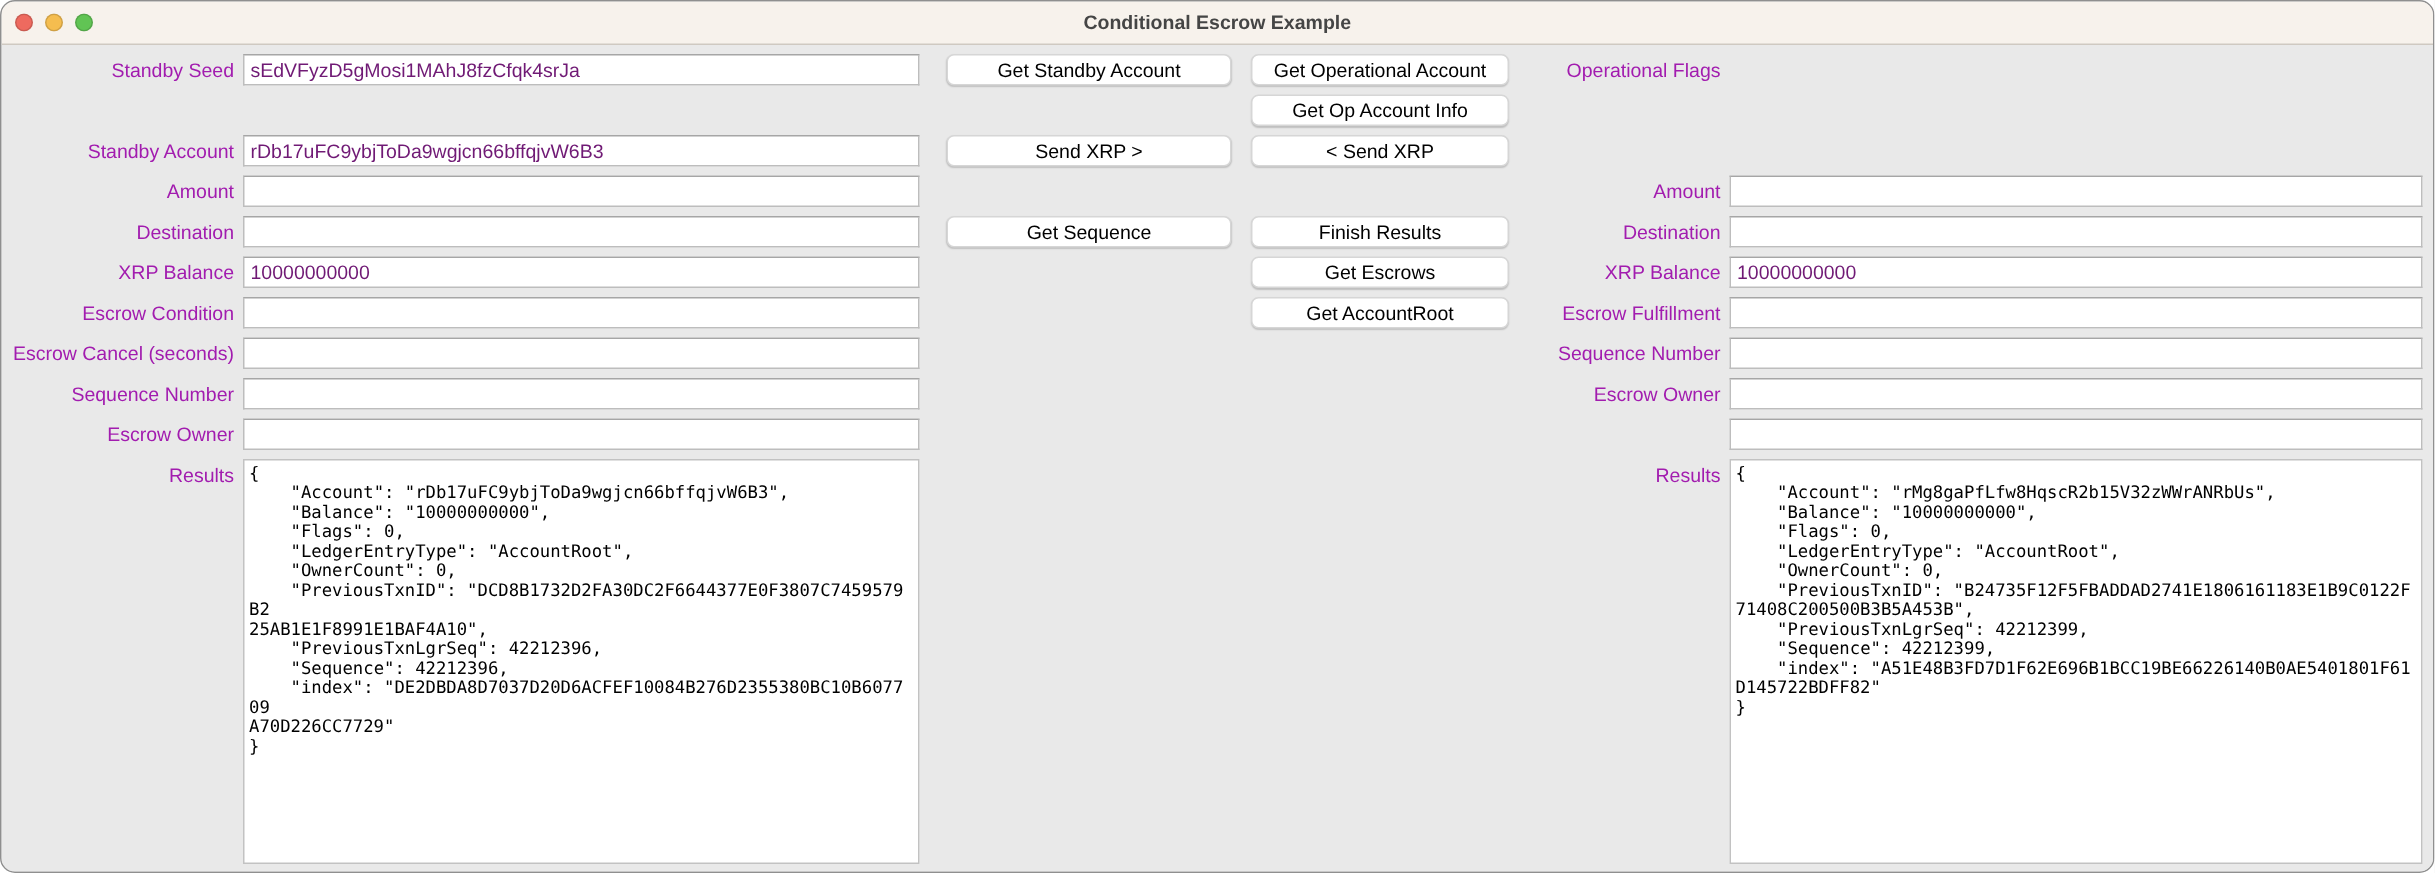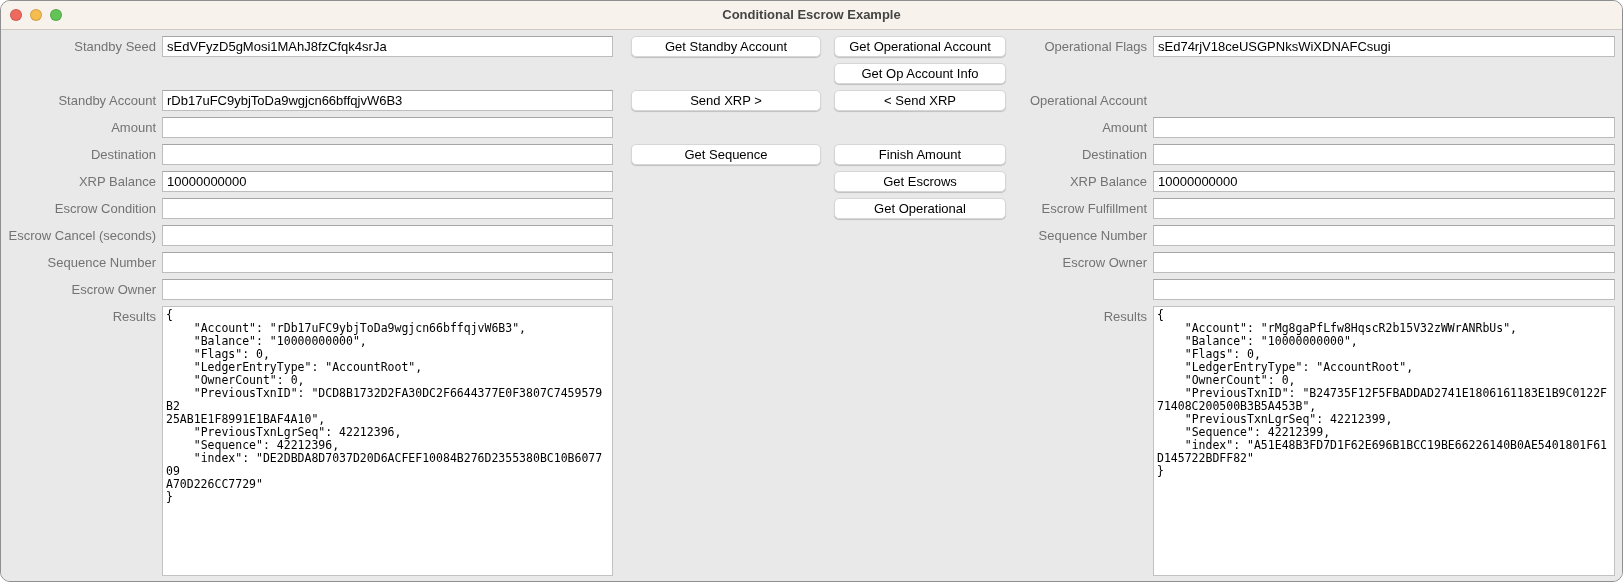--- a/index.html
+++ b/index.html
@@ -6,25 +6,25 @@
   .window{position:relative;width:1621px;height:580px;border:1px solid #8f8f8f;border-radius:10px;
           overflow:hidden;background:#e9e9e9;box-sizing:content-box;}
   
   .titlebar{position:relative;height:28px;background:#f7f2ec;border-bottom:1px solid #cfc9c1;}
   .lights{position:absolute;left:9px;top:8px;display:flex;gap:8px;}
   .light{width:12px;height:12px;border-radius:50%;border:0.5px solid rgba(0,0,0,0.15);box-sizing:border-box;}
   .title{position:absolute;left:0;right:0;top:0;height:28px;line-height:27px;text-align:center;
          font-size:13px;font-weight:bold;color:#454545;}
   
   .content{position:absolute;top:29px;left:0;right:0;bottom:0;background:#e9e9e9;}
-  .row-label{position:absolute;font-size:13px;color:#737373;text-align:right;line-height:21px;white-space:nowrap;}
+  .row-label{position:absolute;font-size:13px;color:#a21caf;text-align:right;line-height:21px;white-space:nowrap;}
   .lbl-left{left:0;width:155px;}
   .lbl-right{left:940px;width:206px;}
   .field{position:absolute;height:21px;box-sizing:border-box;background:#fff;border:1px solid #bdbdbd;
-         border-top-color:#a6a6a6;font-family:"Liberation Sans",sans-serif;font-size:13px;color:#000000;
+         border-top-color:#a6a6a6;font-family:"Liberation Sans",sans-serif;font-size:13px;color:#701a75;
          padding:0 4px;outline:none;}
   .fld-left{left:161px;width:451px;}
   .fld-right{left:1152px;width:462px;}
   .btn{position:absolute;height:21px;box-sizing:border-box;background:#fff;border:1px solid #d6d6d6;
        border-radius:5px;box-shadow:0 1px 1px rgba(0,0,0,0.18);font-family:"Liberation Sans",sans-serif;
        font-size:13px;color:#000;text-align:center;line-height:18px;padding:0;cursor:default;}
   .btn-c1{left:630px;width:190px;}
   .btn-c2{left:833px;width:172px;}
   .results{position:absolute;top:276px;height:270px;box-sizing:border-box;background:#fff;
            border:1px solid #c2c2c2;font-family:"DejaVu Sans Mono",monospace;font-size:11.5px;
@@ -80,27 +80,25 @@
     "index": "DE2DBDA8D7037D20D6ACFEF10084B276D2355380BC10B607709
 A70D226CC7729"
 }</textarea>
 
     <button class="btn btn-c1" style="top:6px">Get Standby Account</button>
     <button class="btn btn-c2" style="top:6px">Get Operational Account</button>
     <button class="btn btn-c2" style="top:33px">Get Op Account Info</button>
     <button class="btn btn-c1" style="top:60px">Send XRP &gt;</button>
     <button class="btn btn-c2" style="top:60px">&lt; Send XRP</button>
     <button class="btn btn-c1" style="top:114px">Get Sequence</button>
-    <button class="btn btn-c2" style="top:114px">Finish Amount</button>
+    <button class="btn btn-c2" style="top:114px">Finish Results</button>
     <button class="btn btn-c2" style="top:141px">Get Escrows</button>
-    <button class="btn btn-c2" style="top:168px">Get Operational</button>
+    <button class="btn btn-c2" style="top:168px">Get AccountRoot</button>
 
     <div class="row-label lbl-right" style="top:6px">Operational Flags</div>
-    <input class="field fld-right" style="top: 6px;" value="sEd74rjV18ceUSGPNksWiXDNAFCsugi">
-    <div class="row-label lbl-right" style="top:60px">Operational Account</div>
     <div class="row-label lbl-right" style="top:87px">Amount</div>
     <input class="field fld-right" style="top: 87px;" value="">
     <div class="row-label lbl-right" style="top:114px">Destination</div>
     <input class="field fld-right" style="top: 114px;" value="">
     <div class="row-label lbl-right" style="top:141px">XRP Balance</div>
     <input class="field fld-right" style="top: 141px;" value="10000000000">
     <div class="row-label lbl-right" style="top:168px">Escrow Fulfillment</div>
     <input class="field fld-right" style="top: 168px;" value="">
     <div class="row-label lbl-right" style="top:195px">Sequence Number</div>
     <input class="field fld-right" style="top: 195px;" value="">

